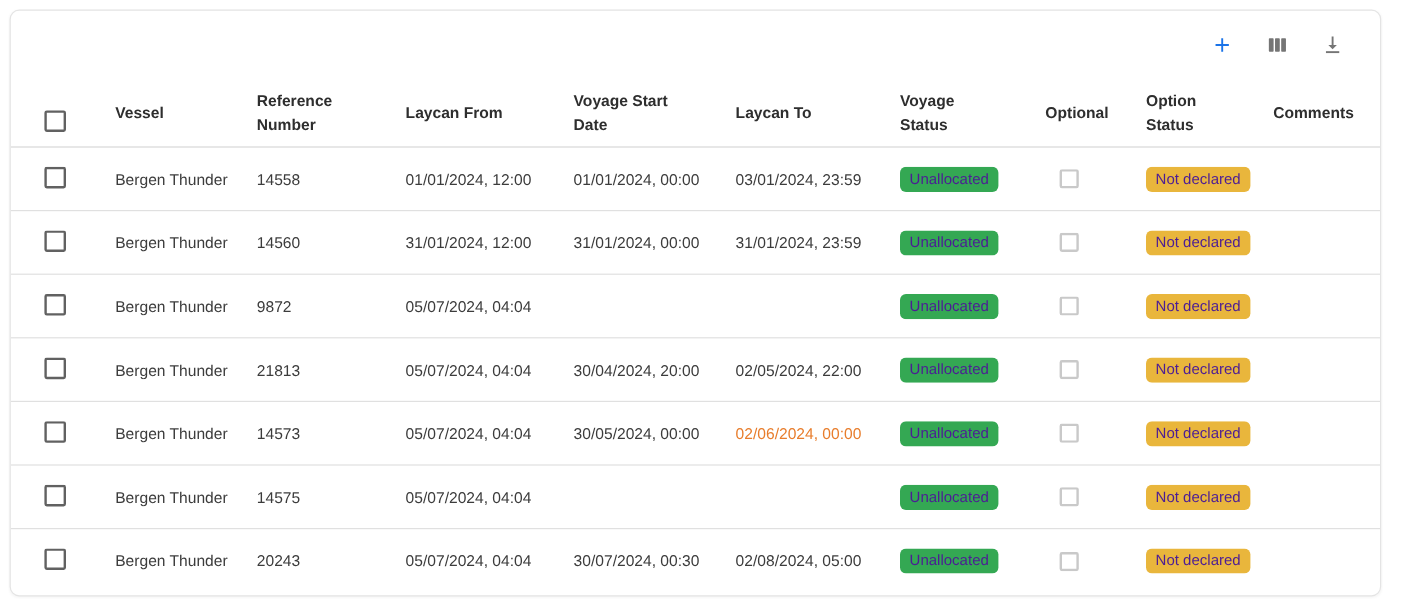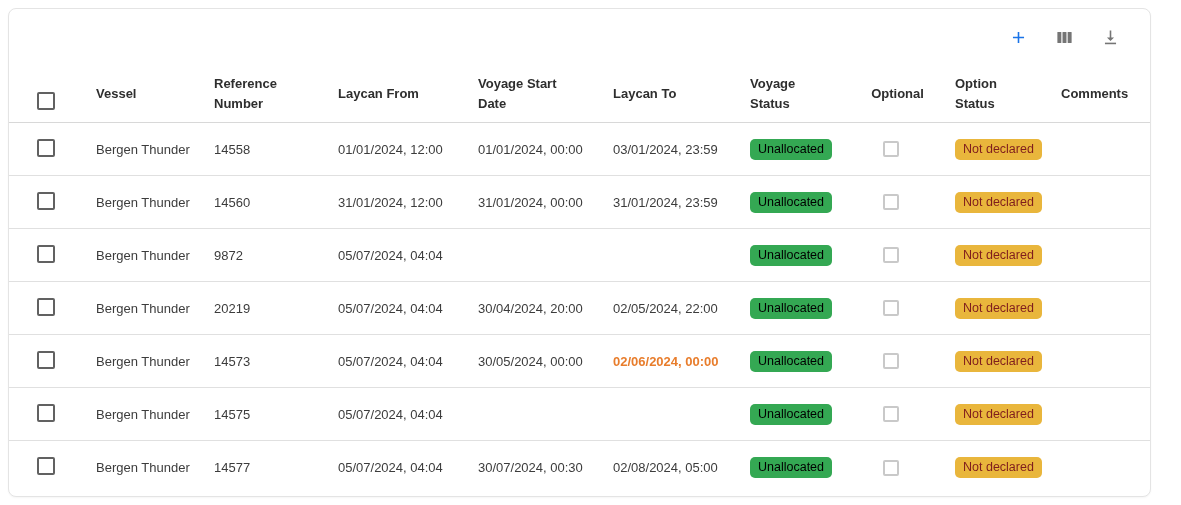--- a/index.html
+++ b/index.html
@@ -71,23 +71,23 @@
   }
   .cb-dark{width:18px;height:18px;border:2px solid #616161;}
   .cb-light{width:16px;height:16px;border:2px solid #c9c9c9;}
   .badge{
     display:inline-block;
     padding:3px 8px 4px 8px;
     border-radius:5px;
     font-size:12.5px;
     line-height:14px;
   }
-  .badge-green{background:var(--status-green);color:#000000;text-align:right;}
-  .badge-amber{background:var(--status-amber);color:#7f1d1d;}
-  .warn{color:var(--warning-orange);font-weight:bold;}
+  .badge-green{background:var(--status-green);color:#4c1d95;text-align:right;}
+  .badge-amber{background:var(--status-amber);color:#4c1d95;}
+  .warn{color:var(--warning-orange);}
 </style>
 </head>
 <body>
 
 <div class="card">
 
   <div class="toolbar">
     <button class="icon-btn" title="">
       <span>
         <svg width="19" height="19" viewBox="0 0 24 24" fill="#1a73e8">
@@ -196,21 +196,21 @@
       <span class="badge badge-amber">Not declared</span>
     </div>
     <div class="td"></div>
   </div>
 
   <div class="grid tr">
     <div class="td c-select">
       <span class="cb cb-dark"></span>
     </div>
     <div class="td">Bergen Thunder</div>
-    <div class="td">20219</div>
+    <div class="td">21813</div>
     <div class="td">05/07/2024, 04:04</div>
     <div class="td">30/04/2024, 20:00</div>
     <div class="td">02/05/2024, 22:00</div>
     <div class="td">
       <span class="badge badge-green">Unallocated</span>
     </div>
     <div class="td c-optional">
       <span class="cb cb-light"></span>
     </div>
     <div class="td">
@@ -259,21 +259,21 @@
       <span class="badge badge-amber">Not declared</span>
     </div>
     <div class="td"></div>
   </div>
 
   <div class="grid tr">
     <div class="td c-select">
       <span class="cb cb-dark"></span>
     </div>
     <div class="td">Bergen Thunder</div>
-    <div class="td">14577</div>
+    <div class="td">20243</div>
     <div class="td">05/07/2024, 04:04</div>
     <div class="td">30/07/2024, 00:30</div>
     <div class="td">02/08/2024, 05:00</div>
     <div class="td">
       <span class="badge badge-green">Unallocated</span>
     </div>
     <div class="td c-optional">
       <span class="cb cb-light"></span>
     </div>
     <div class="td">

